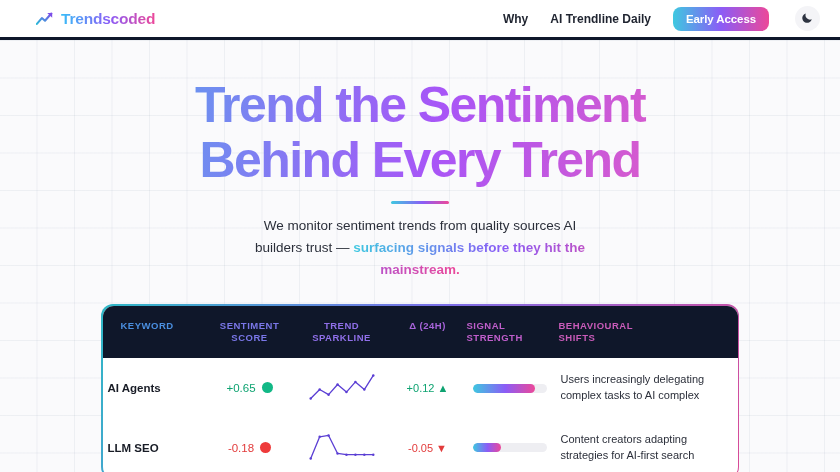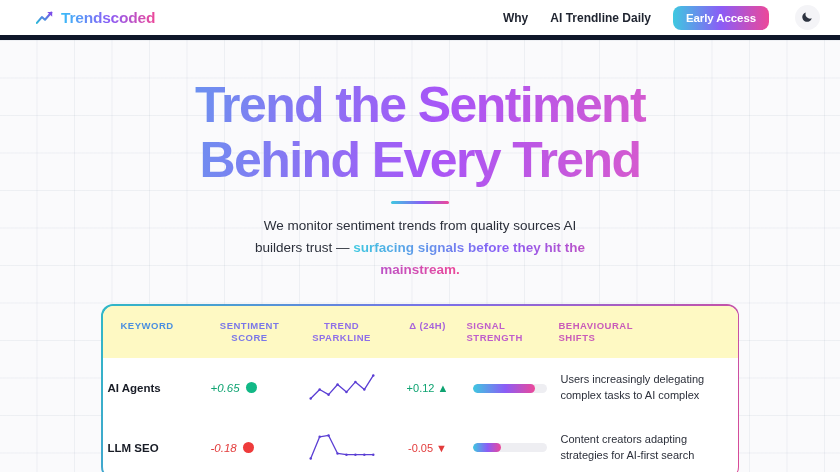--- a/index.html
+++ b/index.html
@@ -18,21 +18,21 @@
     background-size: 37.5px 37.5px;
     background-position: -1px 40px;
   }
 
   
   .header {
     position: relative;
     z-index: 5;
     height: 40px;
     background: #ffffff;
-    border-bottom: 5px solid #0f172a;
+    border-bottom: 3px solid #0f172a;
     display: flex;
     align-items: center;
     padding: 0 20px 0 36px;
   }
   .brand { display: flex; align-items: center; gap: 7px; }
   .brand-icon { display: block; width: 18px; height: 15px; }
   .brand-name {
     font-size: 15.5px;
     font-weight: bold;
     letter-spacing: -0.2px;
@@ -113,21 +113,21 @@
     border-radius: 12px;
     padding: 1.5px;
     background: linear-gradient(115deg, #2fb8c6 0%, #7c6fe8 48%, #d94a96 100%);
   }
   .card {
     background: #ffffff;
     border-radius: 11px;
     overflow: hidden;
   }
   table { width: 100%; border-collapse: collapse; }
-  thead tr { background: #fef9c3; }
+  thead tr { background: #0f172a; }
   th {
     font-size: 9.5px;
     font-weight: bold;
     letter-spacing: 0.5px;
     text-align: left;
     padding: 14px 6px 13px 0;
     line-height: 1.35;
     vertical-align: top;
   }
   .th-keyword  { padding-left: 18px; width: 108px; color: #4a8fe0; }
@@ -142,21 +142,21 @@
     vertical-align: middle;
     font-size: 11.5px;
   }
   .td-keyword {
     padding-left: 5px;
     font-weight: bold;
     color: #181c26;
     font-size: 11.5px;
     white-space: nowrap;
   }
-  .td-score { text-align: left; white-space: nowrap; font-weight: normal; font-style: italic; }
+  .td-score { text-align: center; white-space: nowrap; font-weight: normal; }
   .score-val { font-size: 11.5px; }
   .dot {
     display: inline-block;
     width: 11px; height: 11px;
     border-radius: 50%;
     margin-left: 6px;
     vertical-align: -1px;
   }
   .td-spark { text-align: center; }
   .td-delta { text-align: center; white-space: nowrap; font-size: 11px; }

